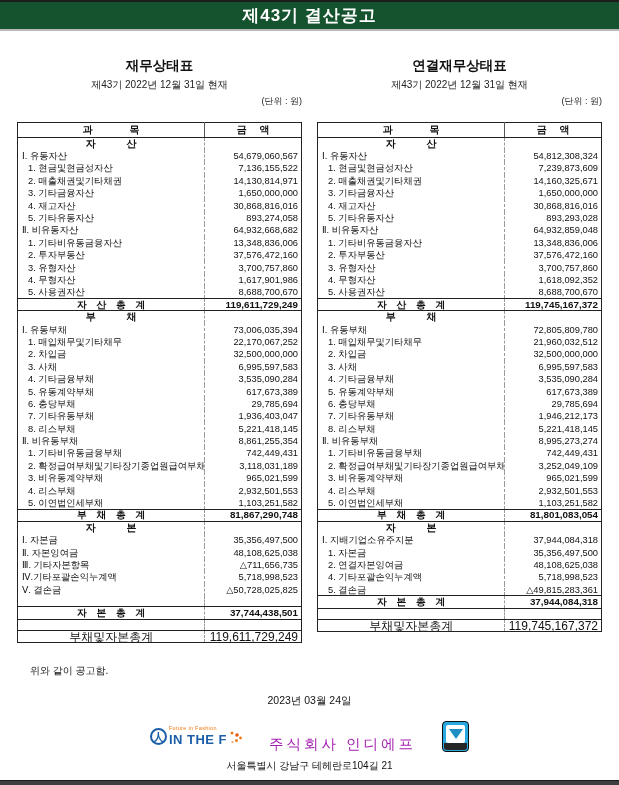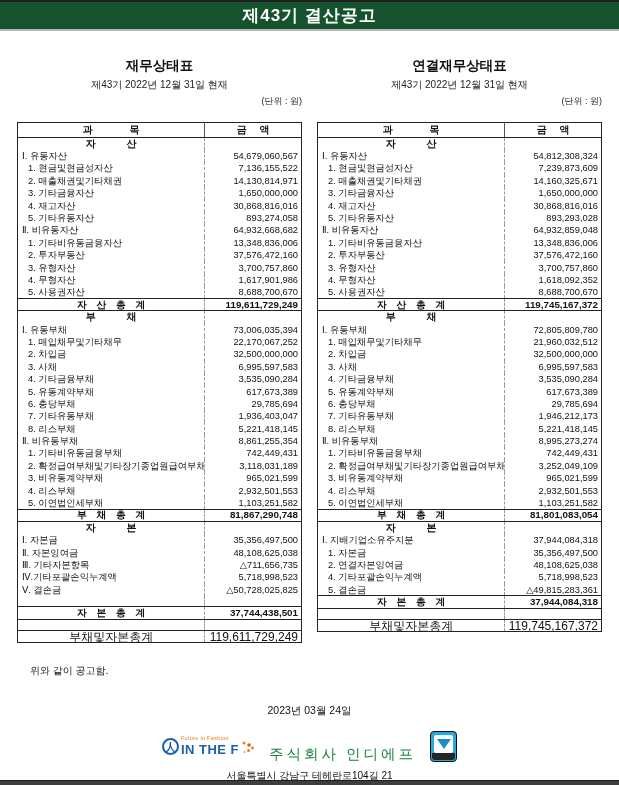--- a/index.html
+++ b/index.html
@@ -35,33 +35,33 @@
   tr.row-tot td { font-weight:bold; font-size:9.8px;
                   border-top:1.6px solid #222; border-bottom:1.6px solid #222; }
   tr.row-tot td.lbl { text-align:center; word-spacing:7px; padding-left:0; }
   tr.row-gtot td { font-weight:normal; font-size:12px;
                    border-top:1.6px solid #222; border-bottom:1.6px solid #222; }
   tr.row-gtot td.lbl { text-align:center; padding-left:0; }
   tr.row-blank td { height:11px; }
 
   
   .announce { font-size:10px; margin:5px 0 0 30px; }
-  .pub-date { text-align:center; font-size:10.5px; margin-top:26px; }
-
-  .company-row { display:flex; align-items:center; justify-content:center; gap:14px; margin-top:10px; height:36px; }
+  .pub-date { text-align:center; font-size:10.5px; margin-top:16px; }
+
+  .company-row { display:flex; align-items:center; justify-content:center; gap:26px; margin-top:10px; height:36px; }
   .logo-wrap { display:flex; align-items:flex-end; gap:2px; }
   .logo-circle { width:17px; height:17px; border:2px solid #1c5fa8; border-radius:50%;
                  position:relative; margin-bottom:1px; }
   .logo-circle:before { content:"人"; position:absolute; left:1px; top:0px; font-size:11px;
                         color:#1c5fa8; font-weight:bold; }
   .logo-texts { display:flex; flex-direction:column; line-height:1; }
   .logo-tagline { font-size:5.5px; color:#f07b16; margin-bottom:1px; letter-spacing:0.3px; }
   .logo-main { font-size:13px; font-weight:bold; color:#1c5fa8; letter-spacing:0.5px; }
   .logo-arrow { width:14px; height:14px; margin-bottom:2px; }
-  .company-name { font-size:14.5px; color:#15803d; letter-spacing:3px;margin-top:16px; }
+  .company-name { font-size:14.5px; color:#a21caf; letter-spacing:3px;margin-top:16px; }
   .seal { width:27px; height:31px; background:#29a9e0; border-radius:4px; position:relative;
           border:1px solid #0f0f0f; }
   .seal .inner { position:absolute; left:3px; top:3px; right:3px; height:18px; background:#fff;
                  border-radius:2px; display:flex; align-items:center; justify-content:center; }
   .seal .tri { width:0; height:0; border-left:7px solid transparent; border-right:7px solid transparent;
                border-top:10px solid #1d8fc4; }
   .seal .band { position:absolute; left:1px; right:1px; bottom:1px; height:7px; background:#262626;
                 border-radius:0 0 3px 3px; }
 
   .address { text-align:center; font-size:10px; margin-top:5px; }

